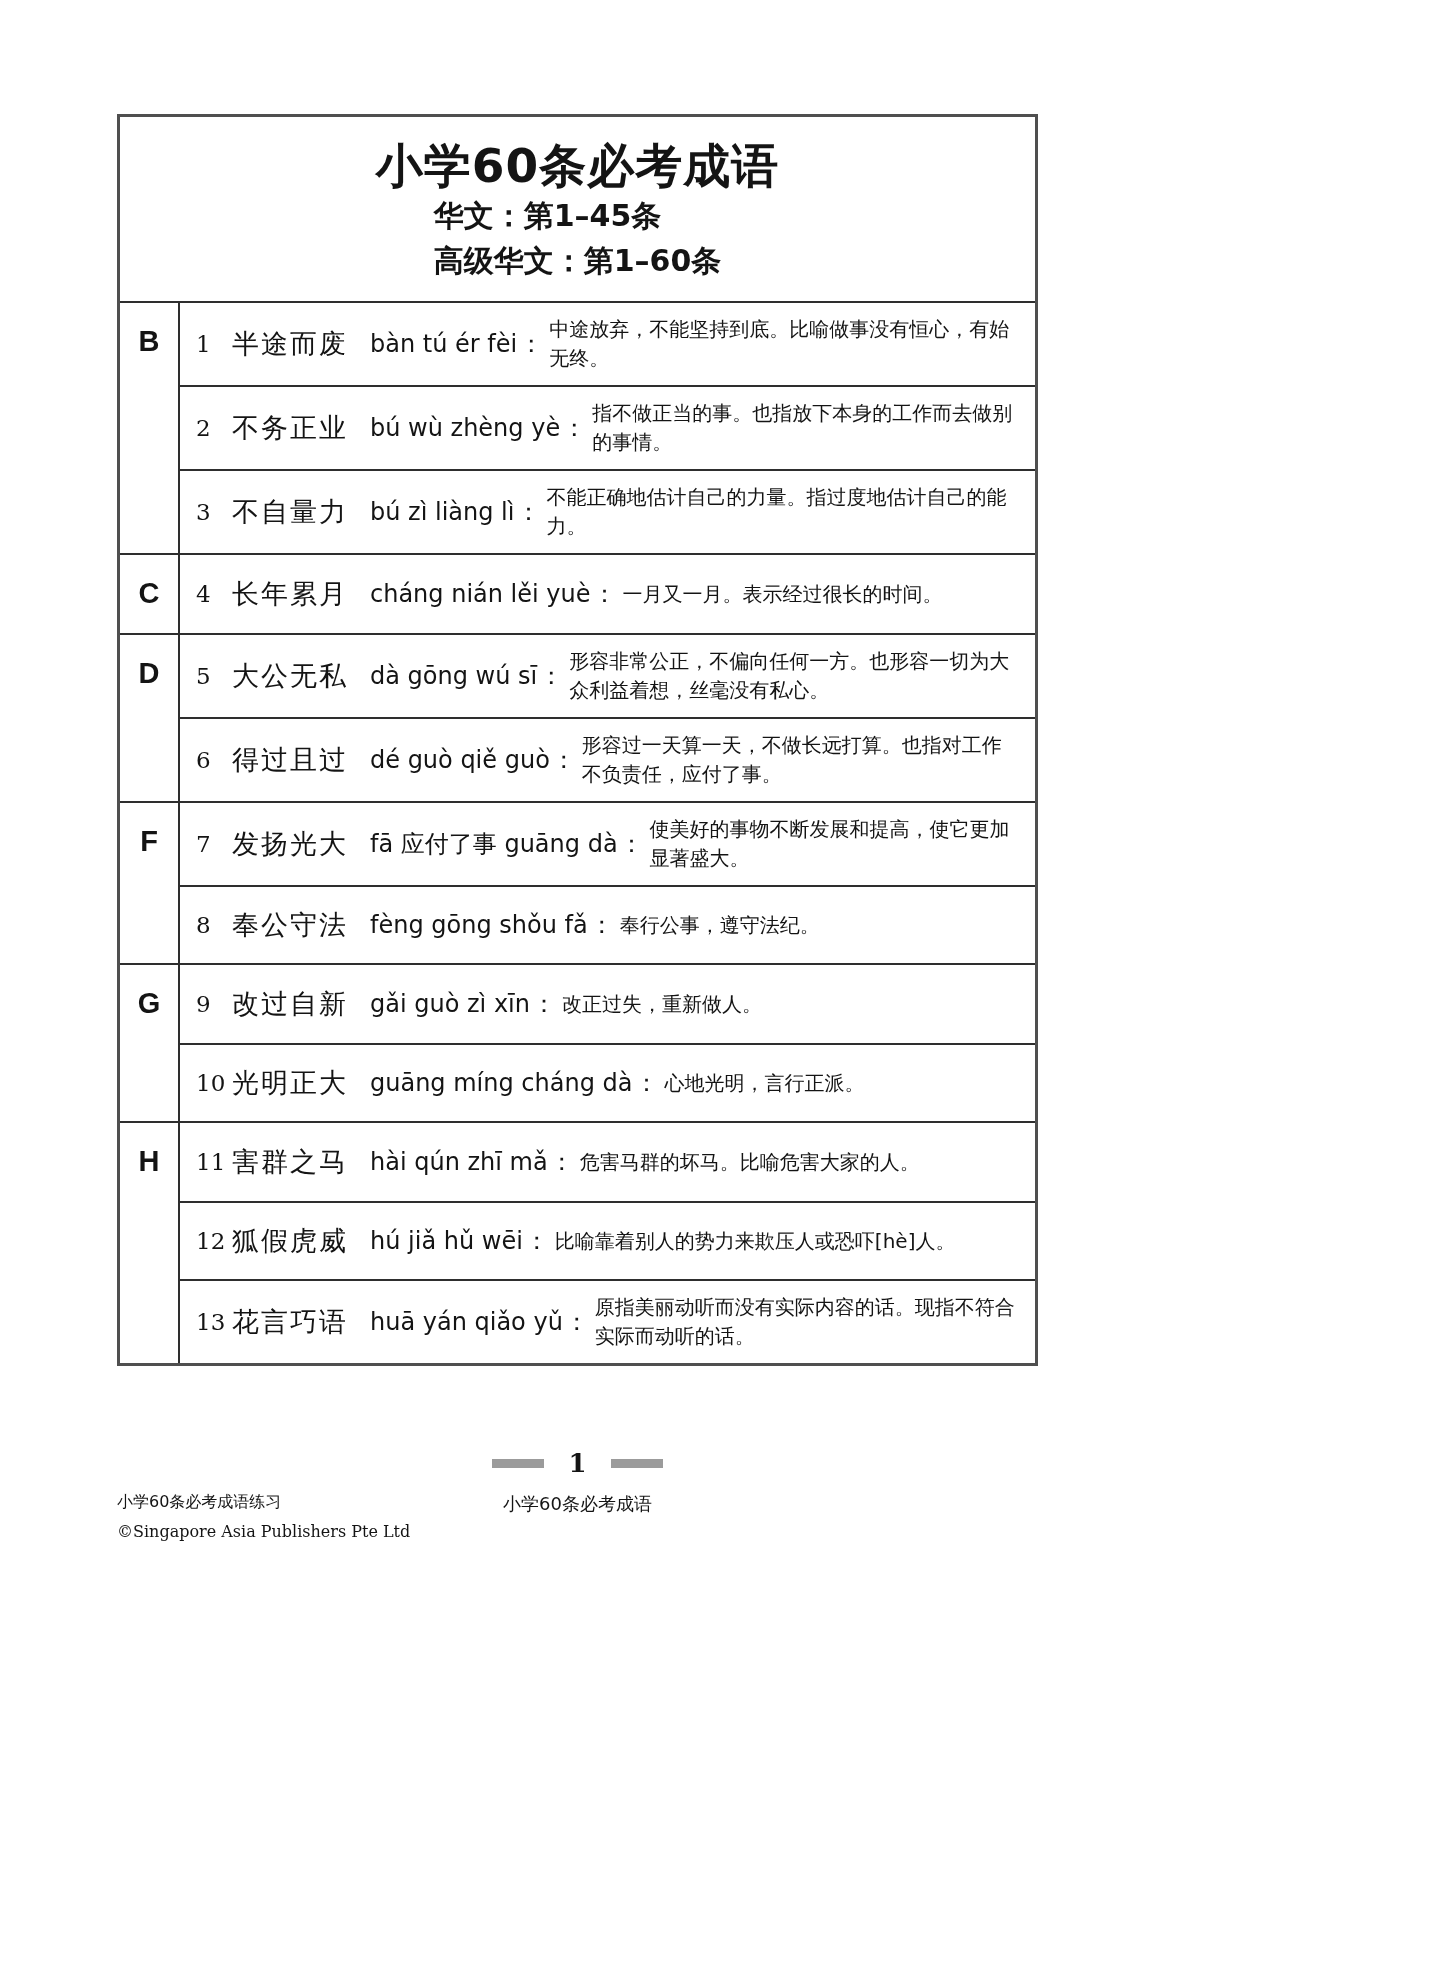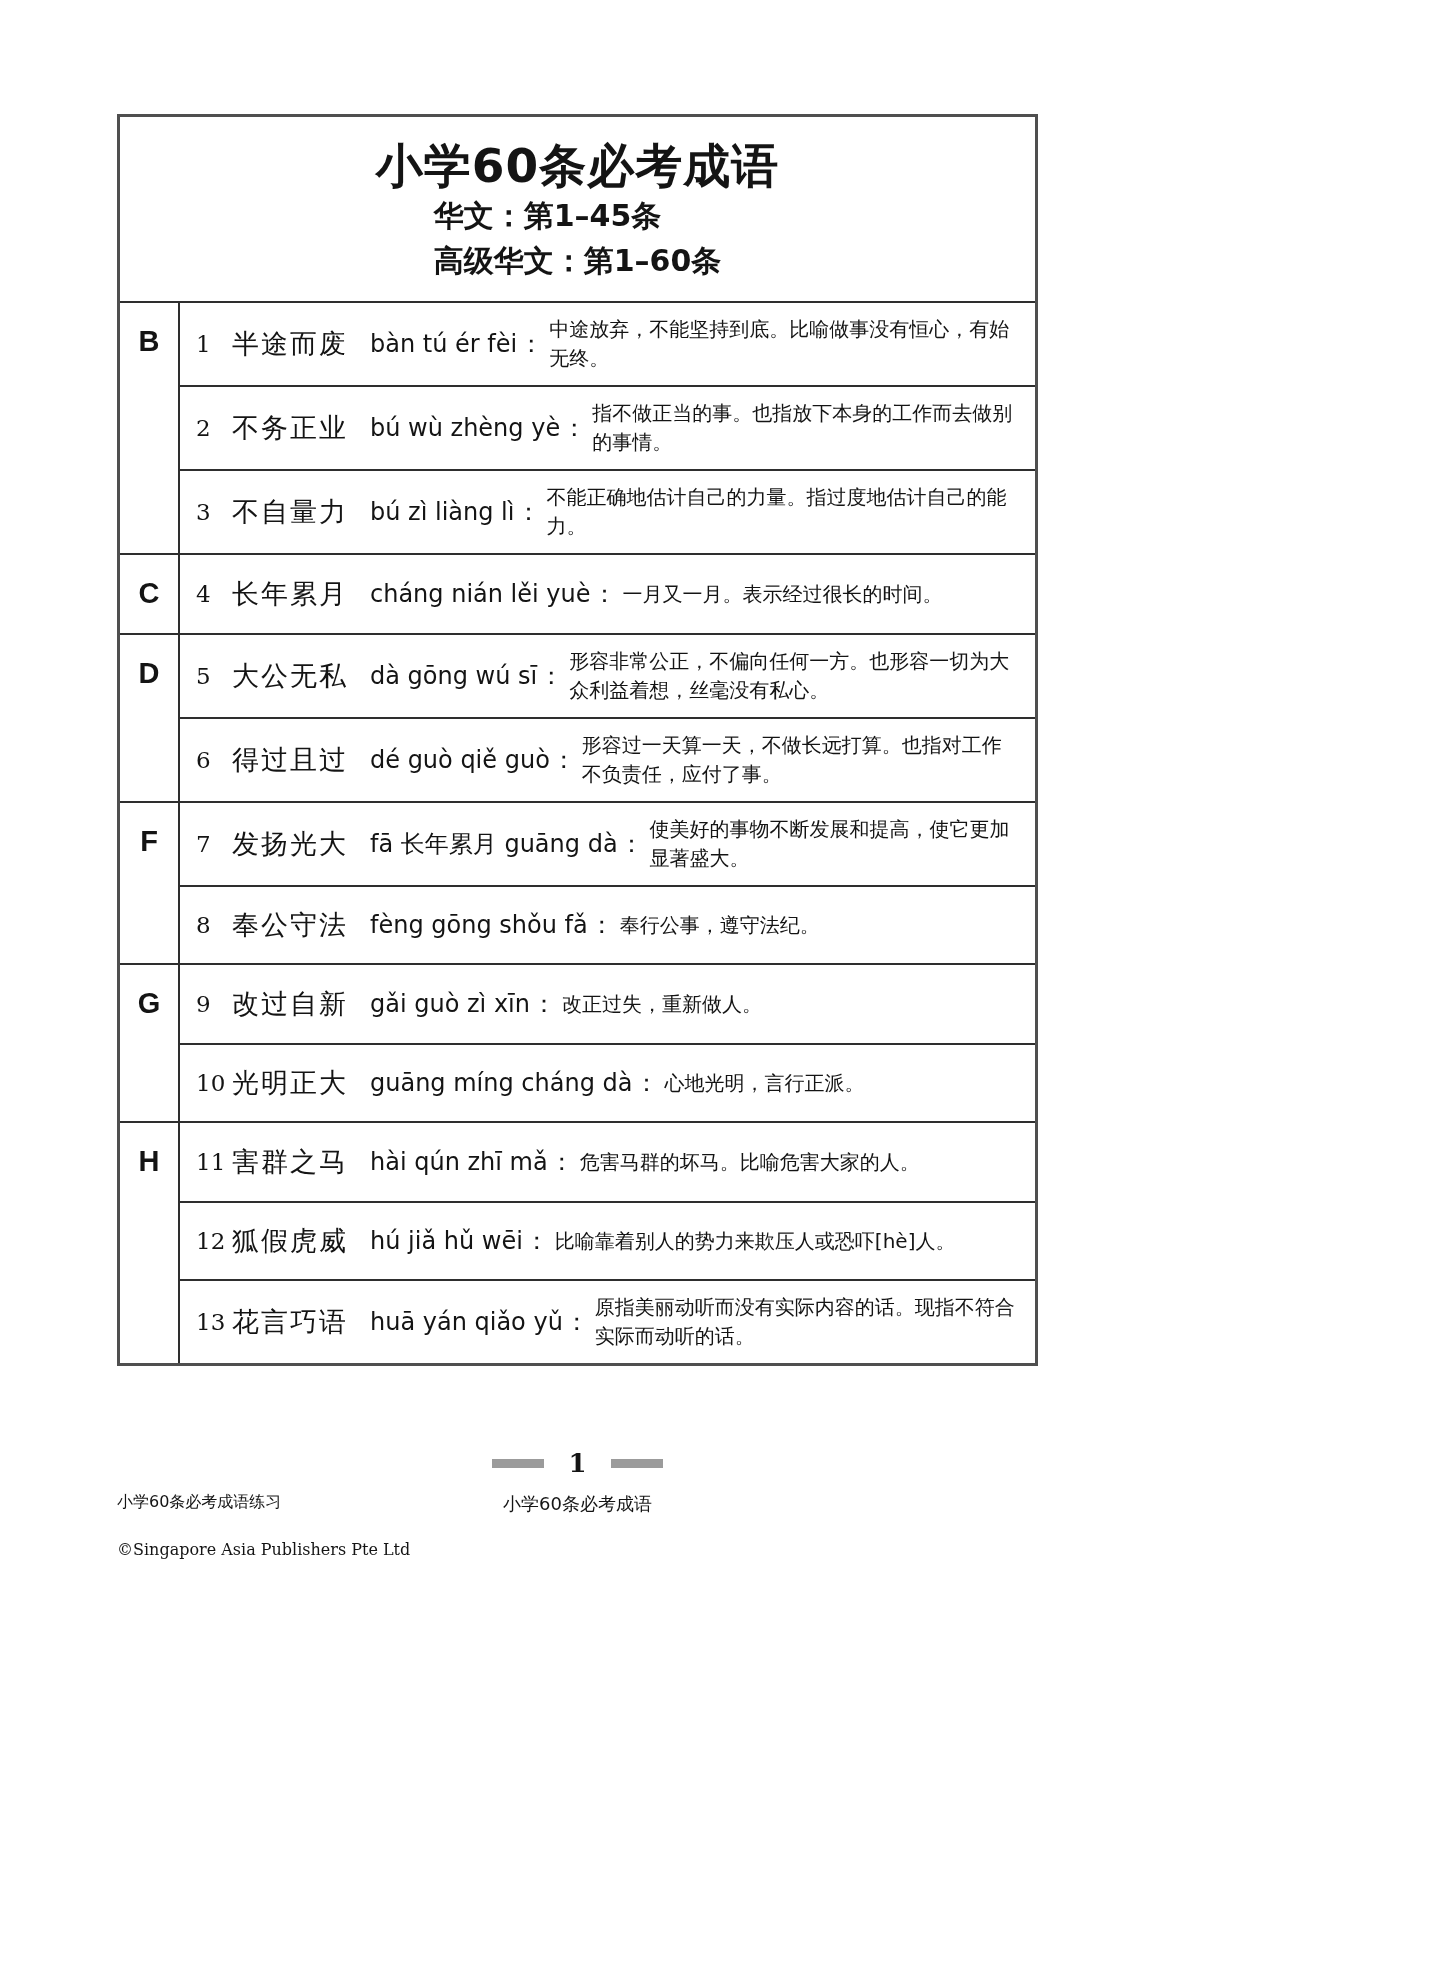--- a/index.html
+++ b/index.html
@@ -103,21 +103,21 @@
       position: absolute;
       left: 117px;
       top: 1492px;
       width: 921px;
       height: 70px;
     }
     .meta-left { position: absolute; left: 0; top: 0; }
     .meta-series { font-size: 16px; }
     .meta-copy {
       font-size: 16px;
-      margin-top: 27px;
+      margin-top: 9px;
       font-family: "DejaVu Serif", "Liberation Serif", serif;
     }
     .meta-center {
       position: absolute;
       left: 0;
       right: 0;
       top: 0;
       text-align: center;
       font-size: 18px;
     }
@@ -196,21 +196,21 @@
         </div>
       </div>
     </div>
 
     <div class="group">
       <div class="letter-cell">F</div>
       <div class="entries">
         <div class="entry">
           <span class="num">7</span>
           <span class="idiom">发扬光大</span>
-          <span class="pinyin">fā 长年累月 guāng dà</span>
+          <span class="pinyin">fā 应付了事 guāng dà</span>
           <span class="colon">：</span>
           <div class="explanation">使美好的事物不断发展和提高，使它更加显著盛大。</div>
         </div>
         <div class="entry">
           <span class="num">8</span>
           <span class="idiom">奉公守法</span>
           <span class="pinyin">fèng gōng shǒu fǎ</span>
           <span class="colon">：</span>
           <div class="explanation">奉行公事，遵守法纪。</div>
         </div>

